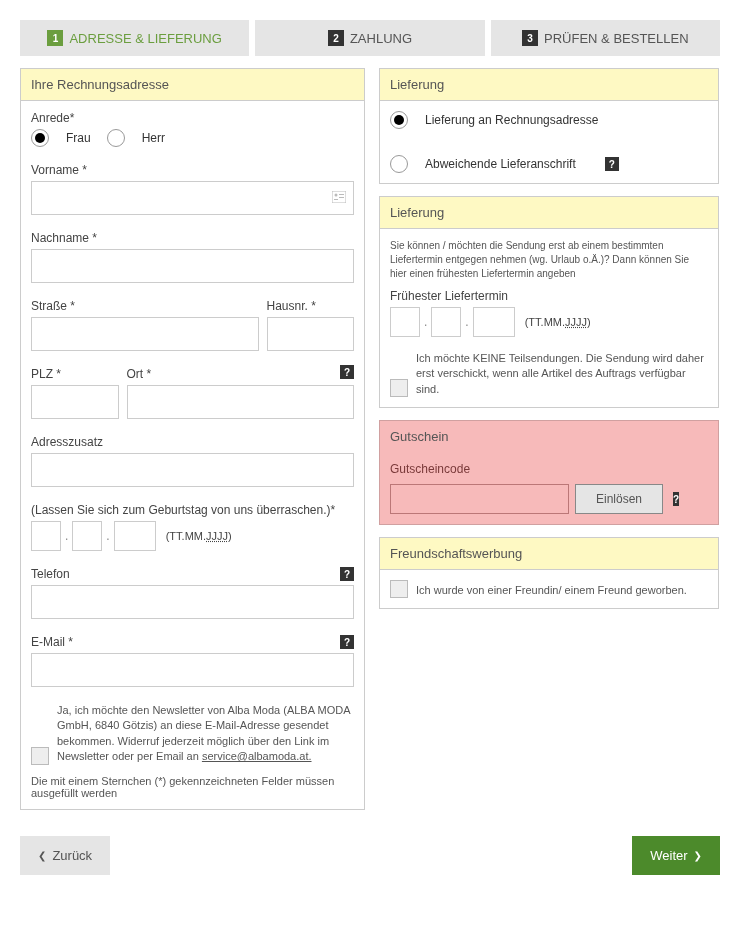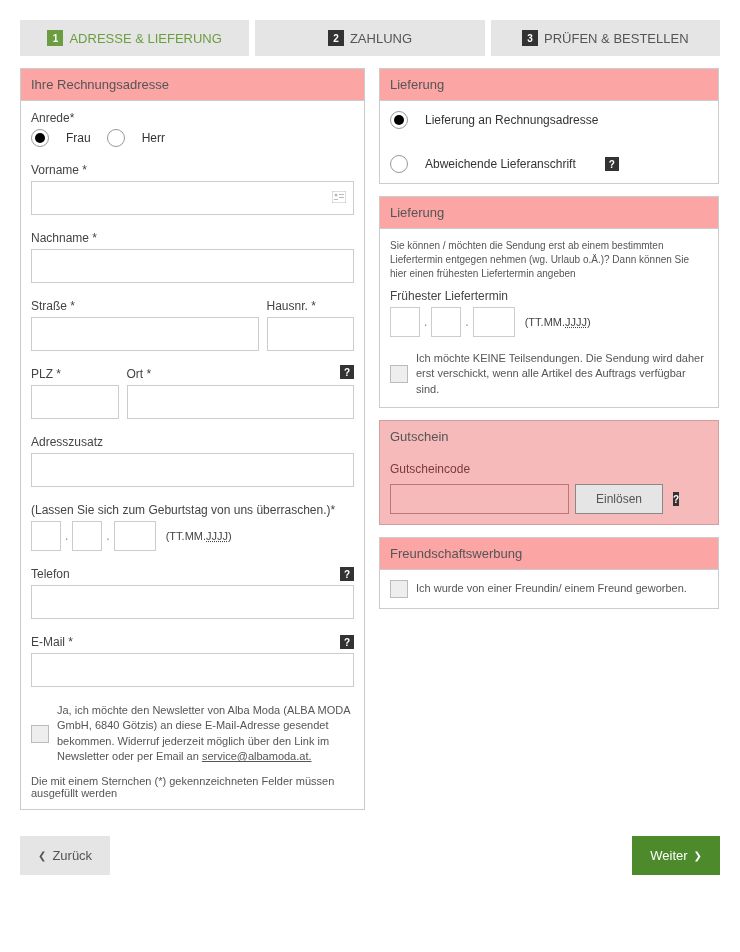--- a/index.html
+++ b/index.html
@@ -7,40 +7,40 @@
 .container{width:700px;margin:0 auto}
 .steps{display:flex;gap:6px;margin-bottom:12px}
 .step{flex:1;background:#e5e5e5;padding:10px 0;text-align:center;font-size:13px;color:#555;display:flex;align-items:center;justify-content:center;gap:6px}
 .step.active{color:#6b9e3f}
 .step-num{display:inline-flex;align-items:center;justify-content:center;width:16px;height:16px;background:#333;color:#fff;font-size:10px;font-weight:bold}
 .step.active .step-num{background:#6b9e3f}
 .cols{display:flex;gap:14px}
 .col-left{width:345px}
 .col-right{width:340px}
 .panel{border:1px solid #ccc;margin-bottom:12px}
-.panel-header{background:#fca5a5;padding:8px 10px;font-size:13px;color:#555;border-bottom:1px solid #ccc}
+.panel-header{background:#fef9c3;padding:8px 10px;font-size:13px;color:#555;border-bottom:1px solid #ccc}
 .panel-body{padding:10px}
 .field{margin-bottom:16px}
 .label{display:block;font-size:12px;color:#444;margin-bottom:4px}
 .input{width:100%;height:34px;border:1px solid #ccc;padding:4px 6px;font-size:12px}
 .input-icon{position:relative}
 .input-icon .icn{position:absolute;right:8px;top:50%;transform:translateY(-50%);color:#aaa;font-size:14px}
 .row{display:flex;gap:8px}
 .radio-row{display:flex;gap:16px;align-items:center;margin-bottom:10px}
 .radio{display:flex;align-items:center;gap:17px;cursor:pointer}
 .radio-circle{width:18px;height:18px;border:1px solid #999;border-radius:50%;display:flex;align-items:center;justify-content:center}
 .radio-circle.checked::after{content:"";width:10px;height:10px;background:#000;border-radius:50%}
 .help{display:inline-flex;align-items:center;justify-content:center;width:14px;height:14px;background:#333;color:#fff;font-size:10px;font-weight:bold;margin-left:4px}
 .label-row{position:relative}
 .label-row .help{position:absolute;right:0;top:0}
 .small-date{display:flex;align-items:center;gap:4px}
 .small-date input{width:30px;height:30px;border:1px solid #ccc;text-align:center}
 .small-date .sep{color:#888}
 .small-date .hint{margin-left:6px;font-size:11px;color:#444}
-.check-row{display:flex;gap:8px;align-items:center;margin-top:8px}
+.check-row{display:flex;gap:8px;align-items:flex-end;margin-top:8px}
 .checkbox{width:18px;height:18px;border:1px solid #bbb;background:#eee;flex-shrink:0}
 .check-text{font-size:11px;color:#555;line-height:1.4}
 .check-text a{color:#555;text-decoration:underline}
 .note{font-size:11px;color:#555;margin-top:10px}
 .desc{font-size:10px;color:#555;line-height:1.4;margin-bottom:8px}
 .voucher{background:#f7baba}
 .voucher .panel-header{background:#f7baba;border-bottom:none}
 .voucher-body{padding:10px;display:flex;flex-direction:column;gap:4px;position:relative}
 .voucher-body .row2{display:flex;align-items:center;gap:6px}
 .voucher-input{flex:1;height:30px;border:1px solid #b77;background:transparent}

